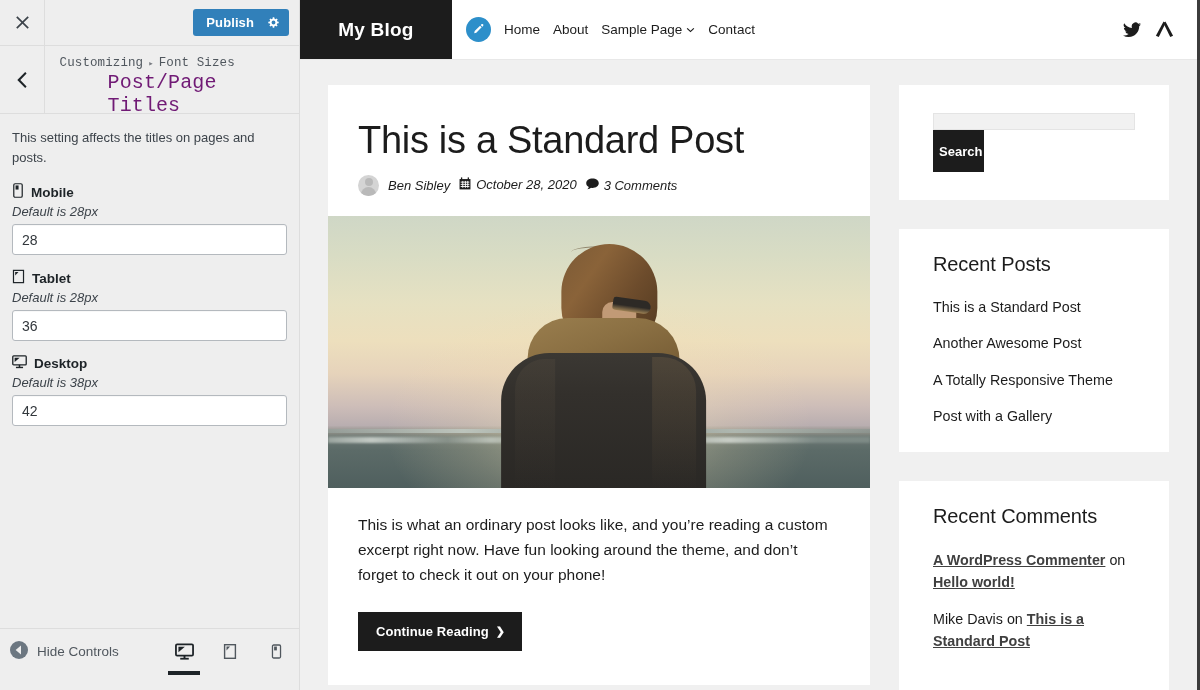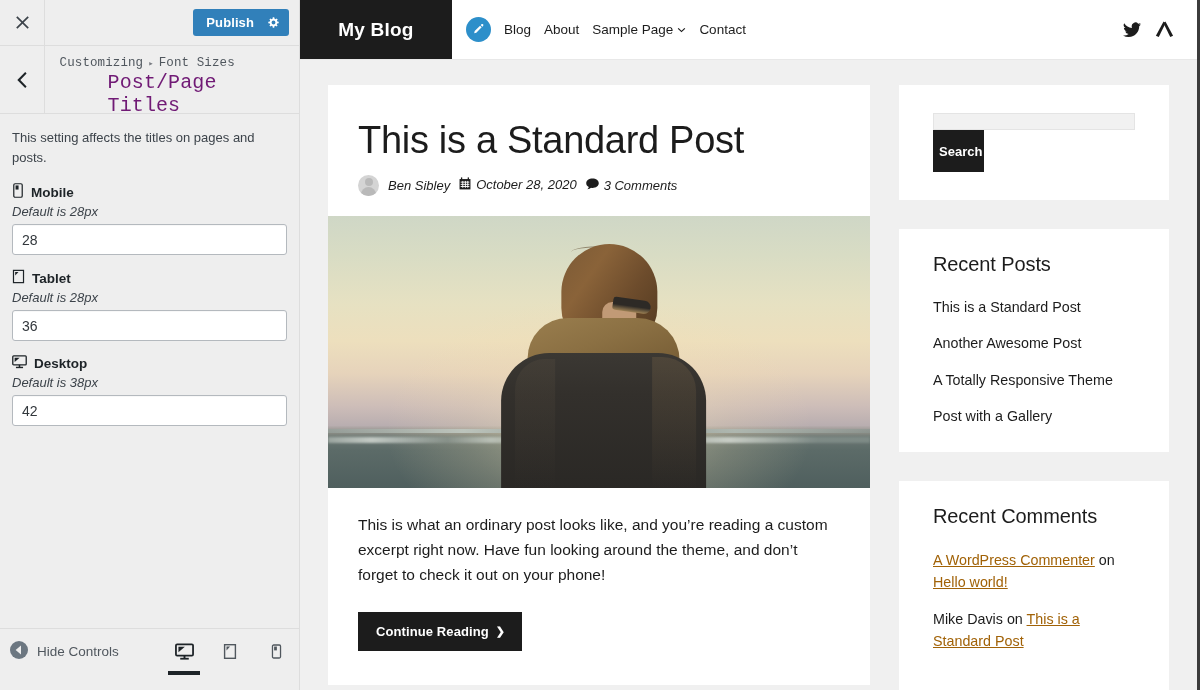--- a/index.html
+++ b/index.html
@@ -339,21 +339,21 @@
   .widget-title {
     font-size: 20px; font-weight: normal; color: #1c1c1c; margin: 0 0 22px 0;
     letter-spacing: -.1px;
   }
   .widget-list { list-style: none; margin: 0; padding: 0; }
   .widget-list li { margin-bottom: 17px; font-size: 14.3px; line-height: 1.35; }
   .widget-list li:last-child { margin-bottom: 0; }
   .widget-list a { color: #1c1c1c; text-decoration: none; cursor: pointer; }
   .comment-list { list-style: none; margin: 0; padding: 0; }
   .comment-list li { margin-bottom: 16px; font-size: 14.3px; line-height: 1.5; color: #1c1c1c; }
-  .comment-list a { color: #a16207; text-decoration: underline; cursor: pointer; }
+  .comment-list a { color: #404040; text-decoration: underline; cursor: pointer; font-weight: bold; }
 
   .scroll-edge {
     position: absolute; top: 0; right: 0; width: 3px; height: 690px;
     background: #3c3c3c;
   }
 </style>
 </head>
 <body>
 
 <div class="screen">
@@ -483,21 +483,21 @@
       <div class="site-brand">
         <span class="t">My Blog</span>
       </div>
       <div class="site-nav">
         <div class="edit-pencil" title="Edit menu">
           <svg width="13" height="13" viewBox="0 0 16 16" aria-hidden="true">
             <path fill="#ffffff" d="M11.6 1.6a1.4 1.4 0 012 2l-.9.9-2-2 .9-.9zM9.9 3.3l2 2-6.6 6.6-2.6.6.6-2.6 6.6-6.6z"></path>
           </svg>
         </div>
         <div class="nav-link">
-          <span>Blog</span>
+          <span>Home</span>
         </div>
         <div class="nav-link">
           <span>About</span>
         </div>
         <div class="nav-link">
           <span>Sample Page</span>
           <span>
             <svg width="9" height="6" viewBox="0 0 10 7" aria-hidden="true">
               <path d="M0.6 0.8 L5 5 L9.4 0.8 L8.4 0 L5 3.3 L1.6 0 Z" fill="#1c1c1c"></path>
             </svg>

